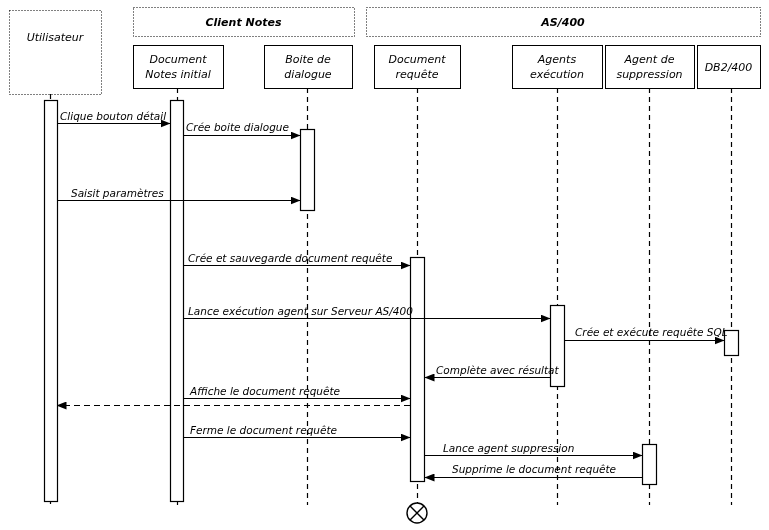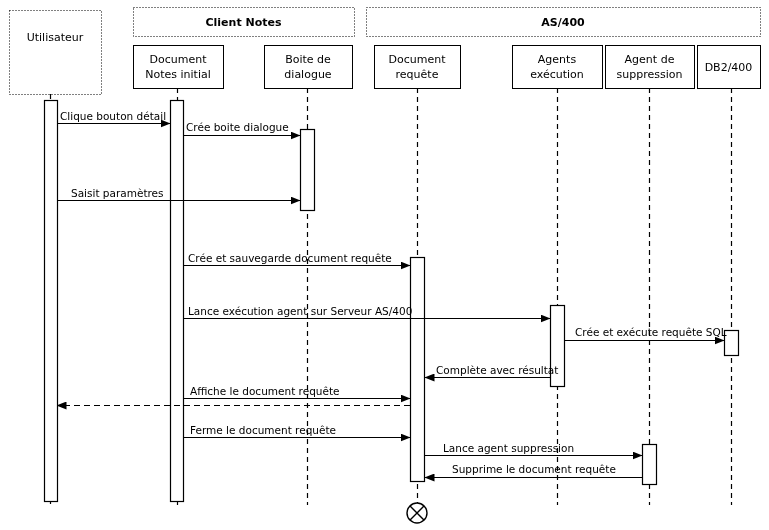--- a/index.html
+++ b/index.html
@@ -9,20 +9,21 @@
   }
   body {
     font-family: "DejaVu Sans", sans-serif;
   }
   #diagram-root {
     position: relative;
     width: 769px;
     height: 530px;
     background: #ffffff;
     overflow: hidden;
+    font-style: italic;
   }
   svg.diagram-canvas {
     position: absolute;
     left: 0;
     top: 0;
     width: 769px;
     height: 530px;
     display: block;
   }
   .grp-rect {

